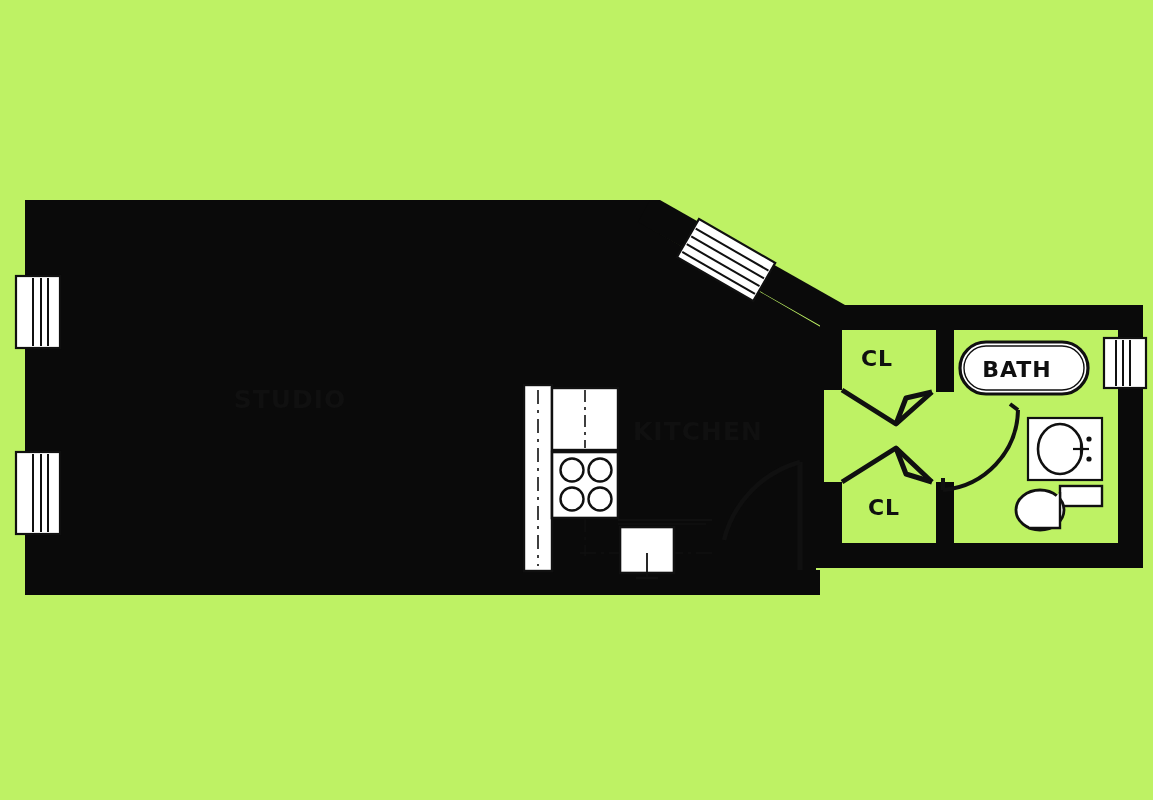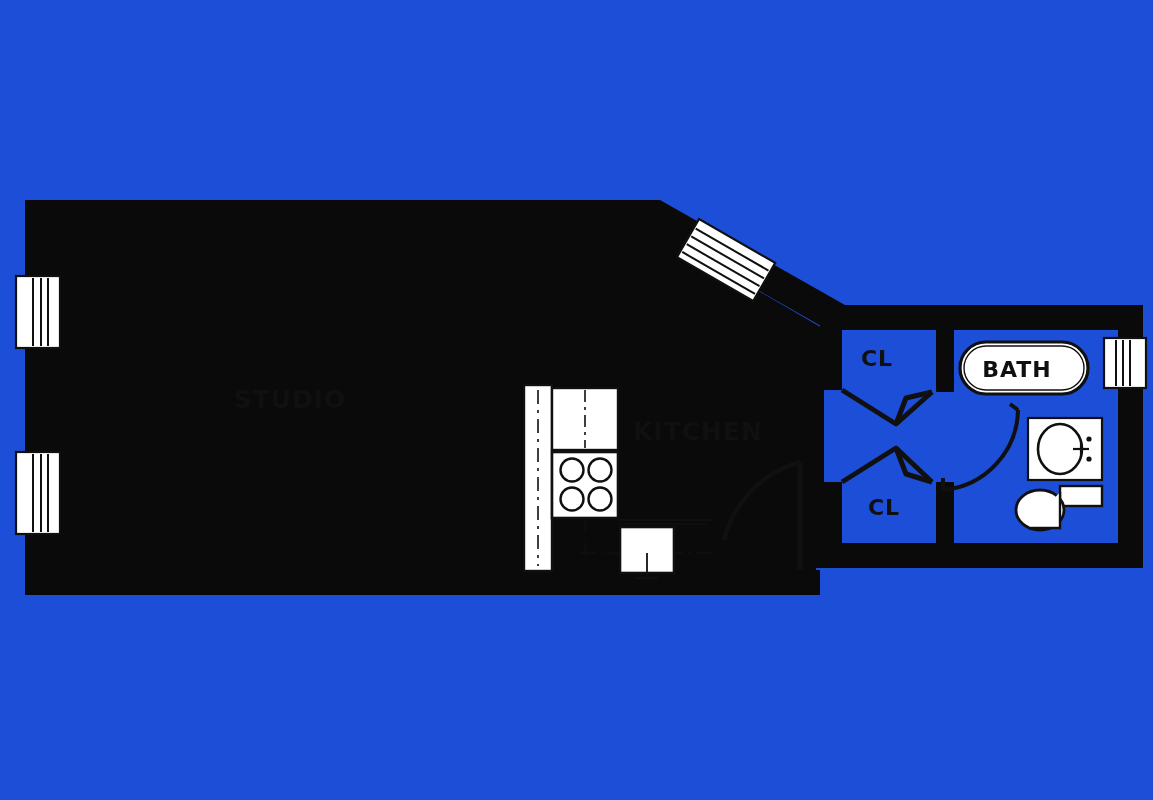--- a/index.html
+++ b/index.html
@@ -10,21 +10,21 @@
   body {
     width: 1153px;
     height: 800px;
     font-family: "DejaVu Sans", sans-serif;
     overflow: hidden;
   }
   #floorplan-root {
     position: relative;
     width: 1153px;
     height: 800px;
-    background: #1d4ed8;
+    background: #bef264;
   }
   #plan-svg {
     display: block;
     width: 1153px;
     height: 800px;
   }
   .room-label {
     font-family: "DejaVu Sans", sans-serif;
     font-weight: 700;
     fill: #101010;

